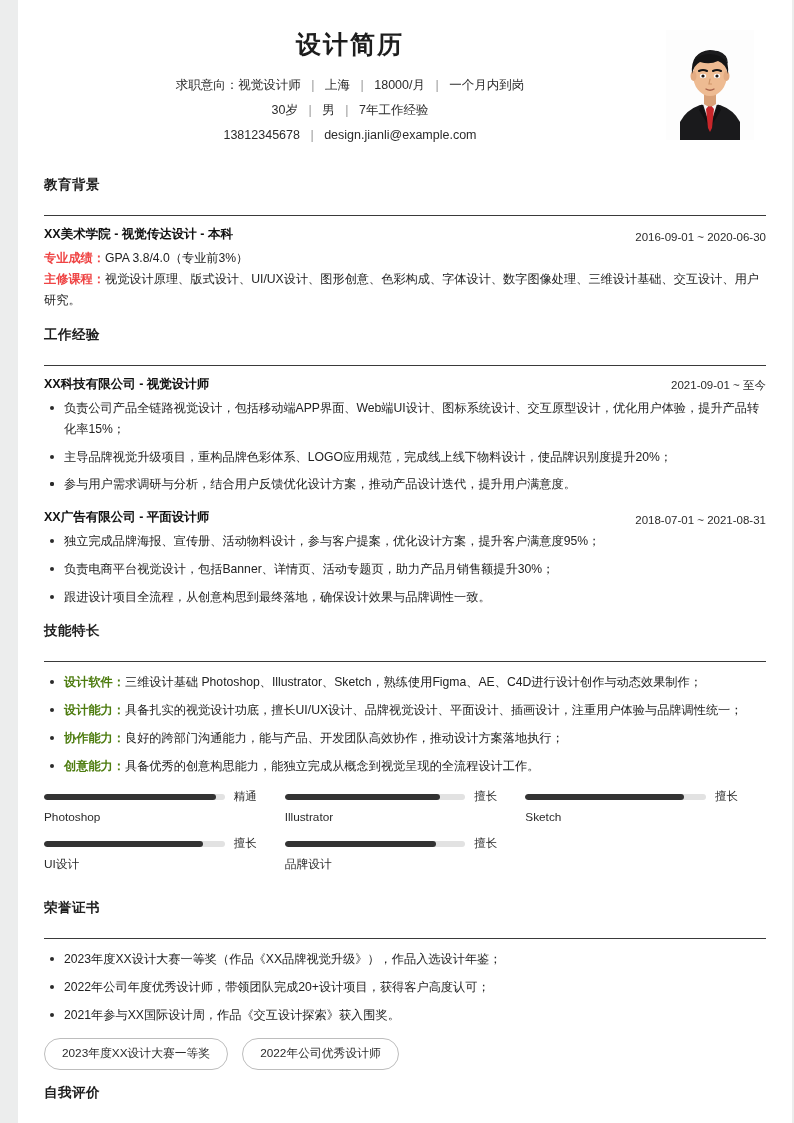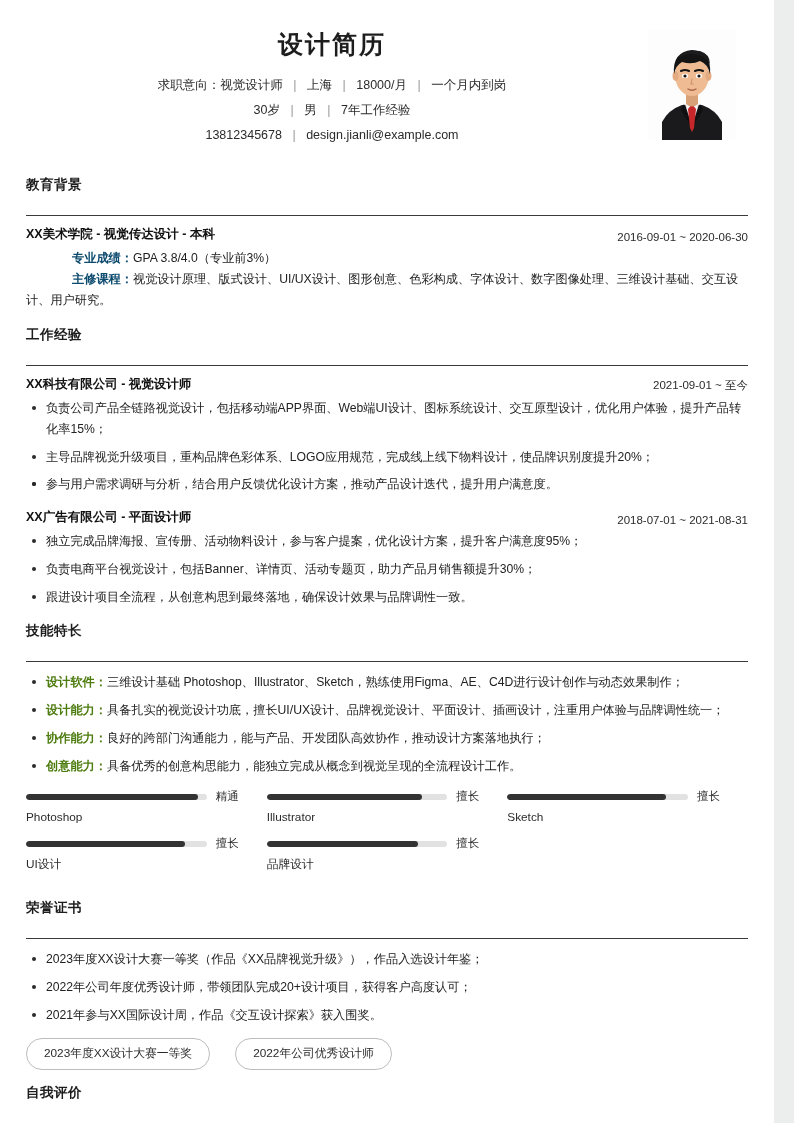--- a/index.html
+++ b/index.html
@@ -14,21 +14,21 @@
   #page {
     position: relative;
     width: 794px;
     height: 1123px;
     background: #eceded;
     overflow: hidden;
   }
 
   .paper {
     position: absolute;
-    left: 0;
+    left: 18px;
     top: 0;
     width: 774px;
     min-height: 1123px;
     background: #ffffff;
     padding: 22px 26px 0 26px;
   }
 
   
   .header {
     position: relative;
@@ -105,21 +105,21 @@
     font-size: 11.5px;
     color: #2b2b2b;
     white-space: nowrap;
   }
 
   .kv {
     font-size: 12.2px;
     color: #222;
     line-height: 1.75;
   }
-  .kv .k { font-weight: bold; color: #0c4a6e; margin-left: 46px; }
+  .kv .k { font-weight: bold; color: #ef4444; }
 
   
   ul.bullets { list-style: none; margin: 3px 0 0 0; }
   ul.bullets li {
     position: relative;
     font-size: 12.2px;
     color: #222;
     line-height: 1.72;
     padding-left: 20px;
     margin-bottom: 7px;
@@ -174,21 +174,21 @@
   .bar-name {
     font-size: 11.8px;
     color: #2b2b2b;
     margin-top: 6px;
   }
 
   
   .tags {
     display: flex;
     flex-wrap: wrap;
-    gap: 25px;
+    gap: 14px;
     margin-top: 12px;
   }
   .tag {
     border: 1px solid #bdbdbd;
     border-radius: 16px;
     padding: 7px 17px;
     font-size: 11.8px;
     color: #2b2b2b;
     background: #fff;
     white-space: nowrap;

